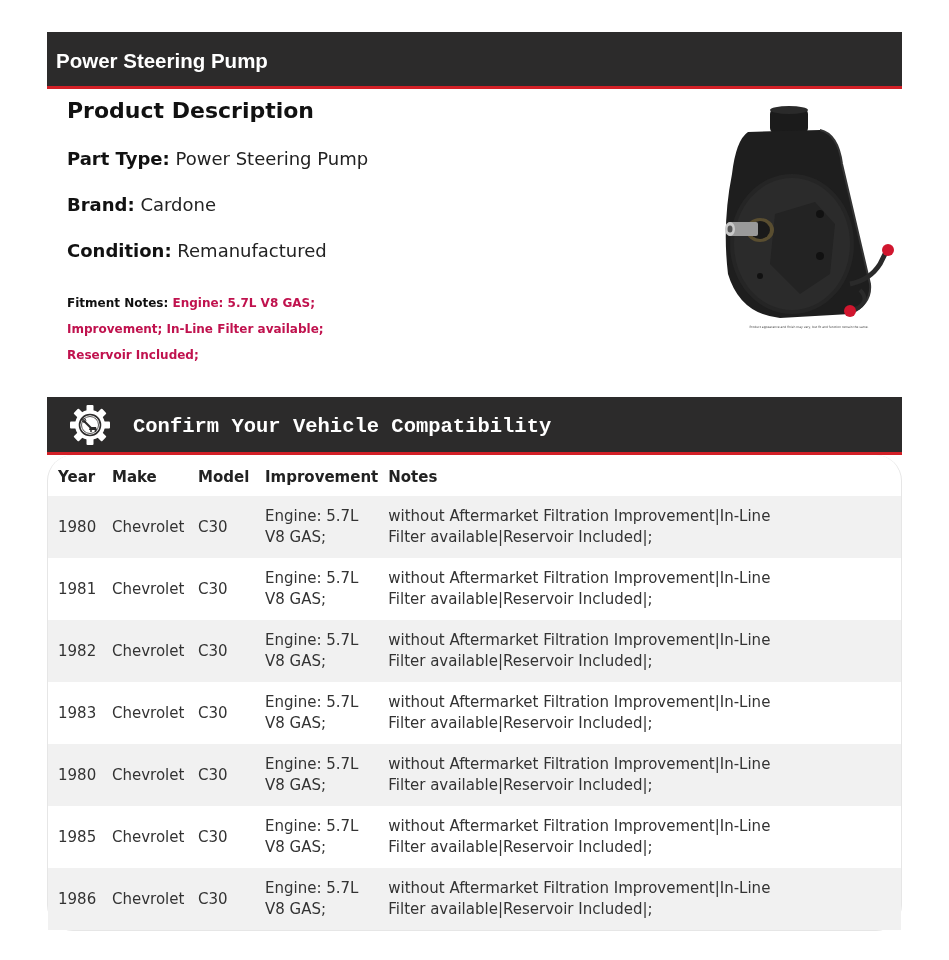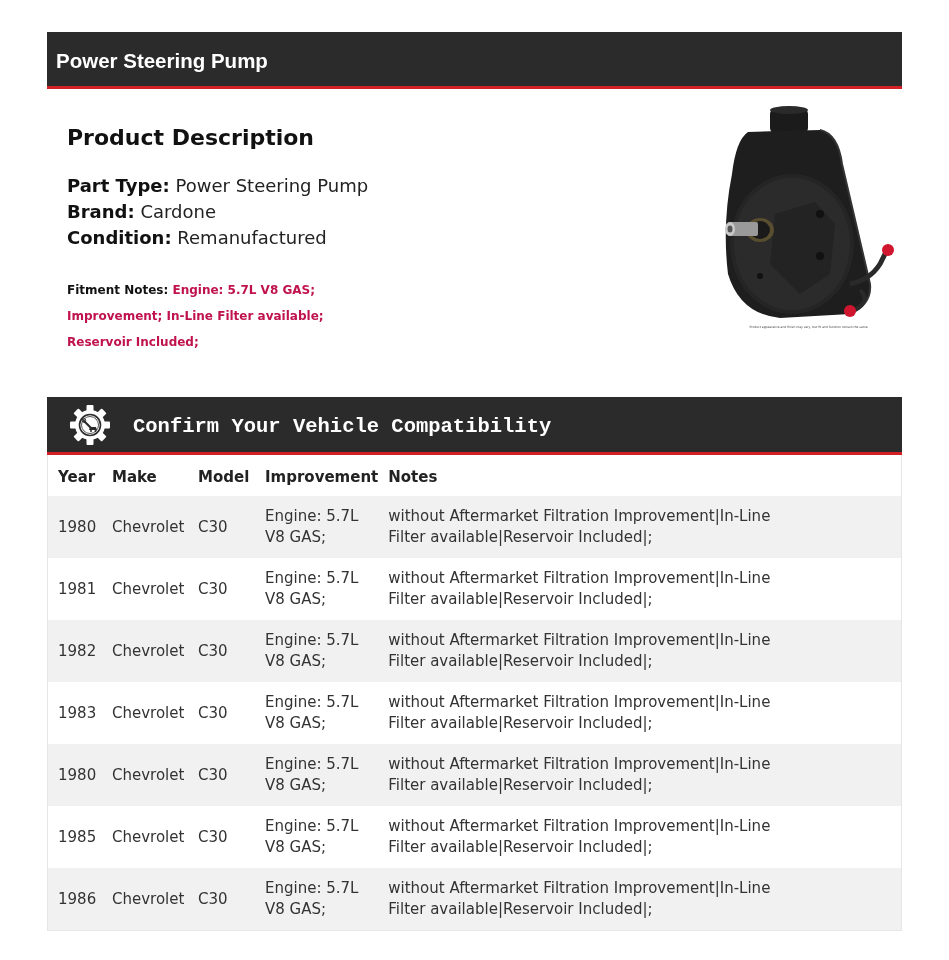--- a/index.html
+++ b/index.html
@@ -25,40 +25,40 @@
       margin-left: 22px; margin-top: 3px;
     }
     .gear { width: 42px; height: 42px; display: block; }
 
     .desc {
       position: absolute; left: 67px; top: 96px; width: 400px;
     }
     .desc h2 {
       font-size: 22px; font-weight: bold; color: #111; line-height: 30px;
       margin-bottom: 20px;
-      margin-top: 27px;
-    }
-    .desc .line { font-size: 18px; line-height: 26px; color: #222; white-space: nowrap; }
+    }
+    .desc .line { font-size: 18px; line-height: 26px; color: #222; white-space: nowrap; margin-top: 20px; }
     .desc .line .lbl { font-weight: bold; color: #111; }
     .desc .gap { height: 26px; }
     .desc .fit { font-size: 12px; line-height: 26px; font-weight: bold; color: #111; }
     .desc .fit .red { color: #c0124e; }
 
     .product-img {
       position: absolute; left: 720px; top: 104px; width: 180px; height: 232px;
     }
     .caption {
       position: absolute; left: 744px; top: 325px; width: 130px;
       font-size: 3px; color: #444; text-align: center; white-space: nowrap;
     }
 
     .table-wrap {
       position: absolute; left: 47px; top: 455px; width: 855px;
       border-left: 1px solid #e6e6e6; border-right: 1px solid #e6e6e6;
       border-bottom: 1px solid #e6e6e6;
+      border-radius: 26px;
     }
     table { width: 100%; border-collapse: collapse; font-size: 15px; }
     th {
       text-align: left; font-weight: bold; color: #222; height: 41px;
       vertical-align: middle; padding-top: 2px;
     }
     td { vertical-align: middle; color: #333; line-height: 21px; height: 62px; }
     tr.row:nth-child(odd) td { background: #f1f1f1; }
     tr.row:nth-child(even) td { background: #ffffff; }
     .c-year { width: 53px; padding-left: 10px; }

